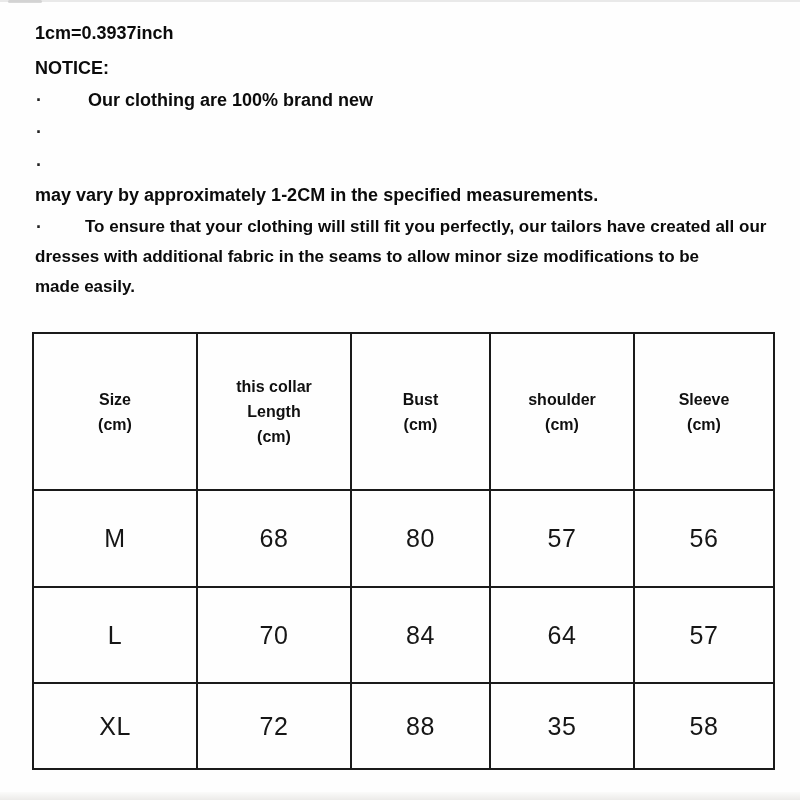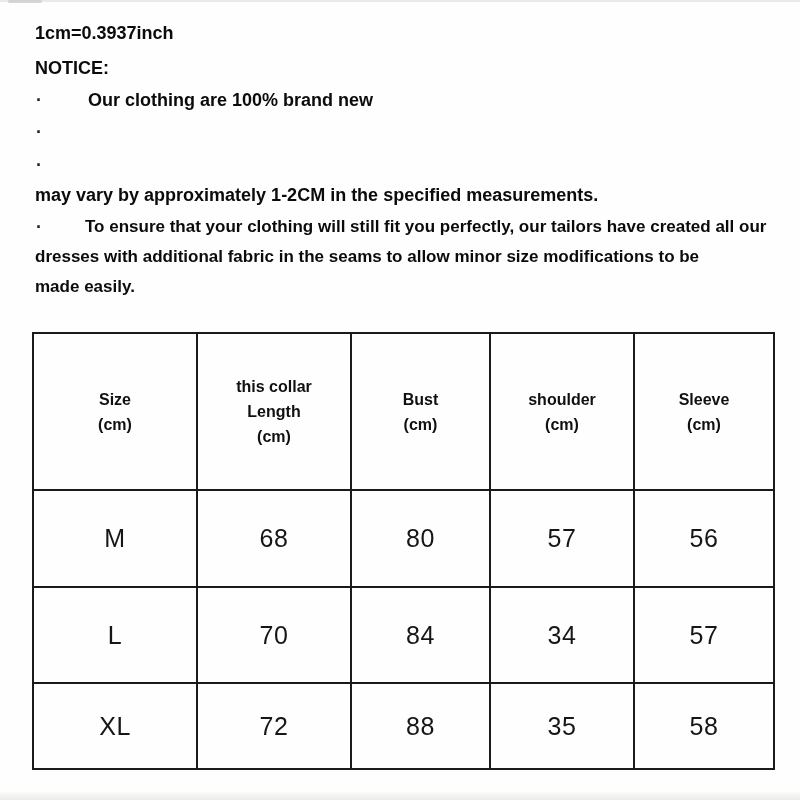--- a/index.html
+++ b/index.html
@@ -105,21 +105,21 @@
         <td class="val">M</td>
         <td class="val">68</td>
         <td class="val">80</td>
         <td class="val">57</td>
         <td class="val">56</td>
       </tr>
       <tr class="r-l">
         <td class="val">L</td>
         <td class="val">70</td>
         <td class="val">84</td>
-        <td class="val">34</td>
+        <td class="val">64</td>
         <td class="val">57</td>
       </tr>
       <tr class="r-xl">
         <td class="val">XL</td>
         <td class="val">72</td>
         <td class="val">88</td>
         <td class="val">35</td>
         <td class="val">58</td>
       </tr>
     </tbody>

